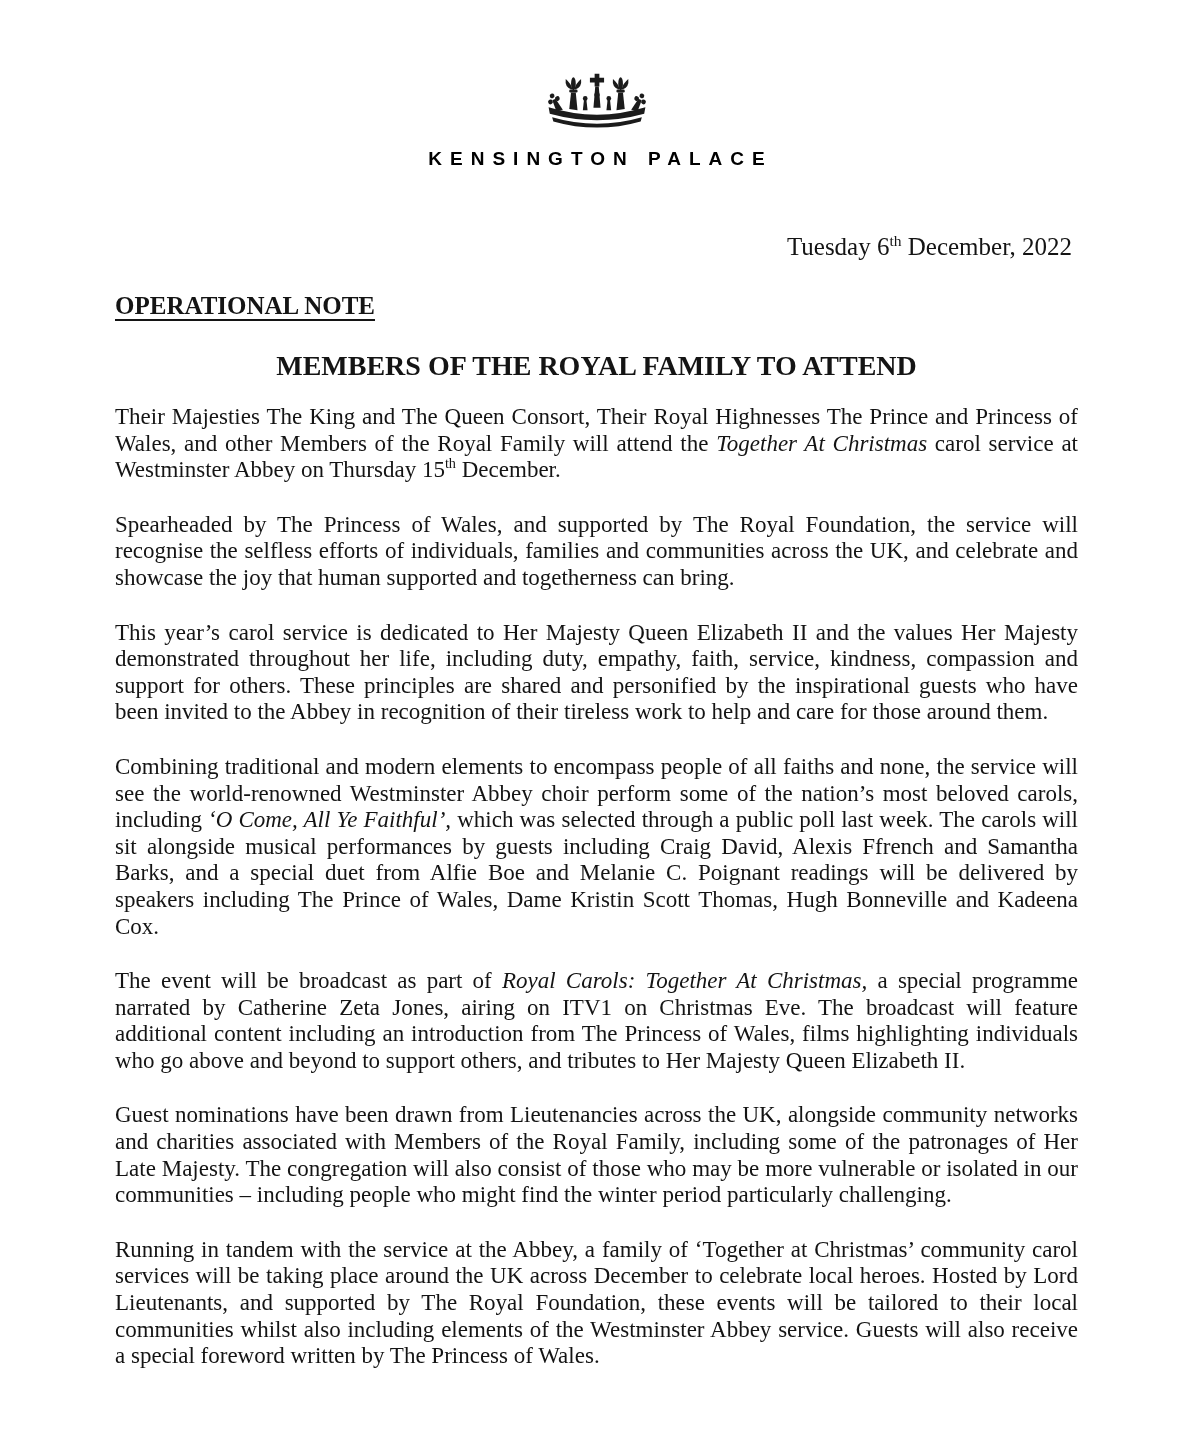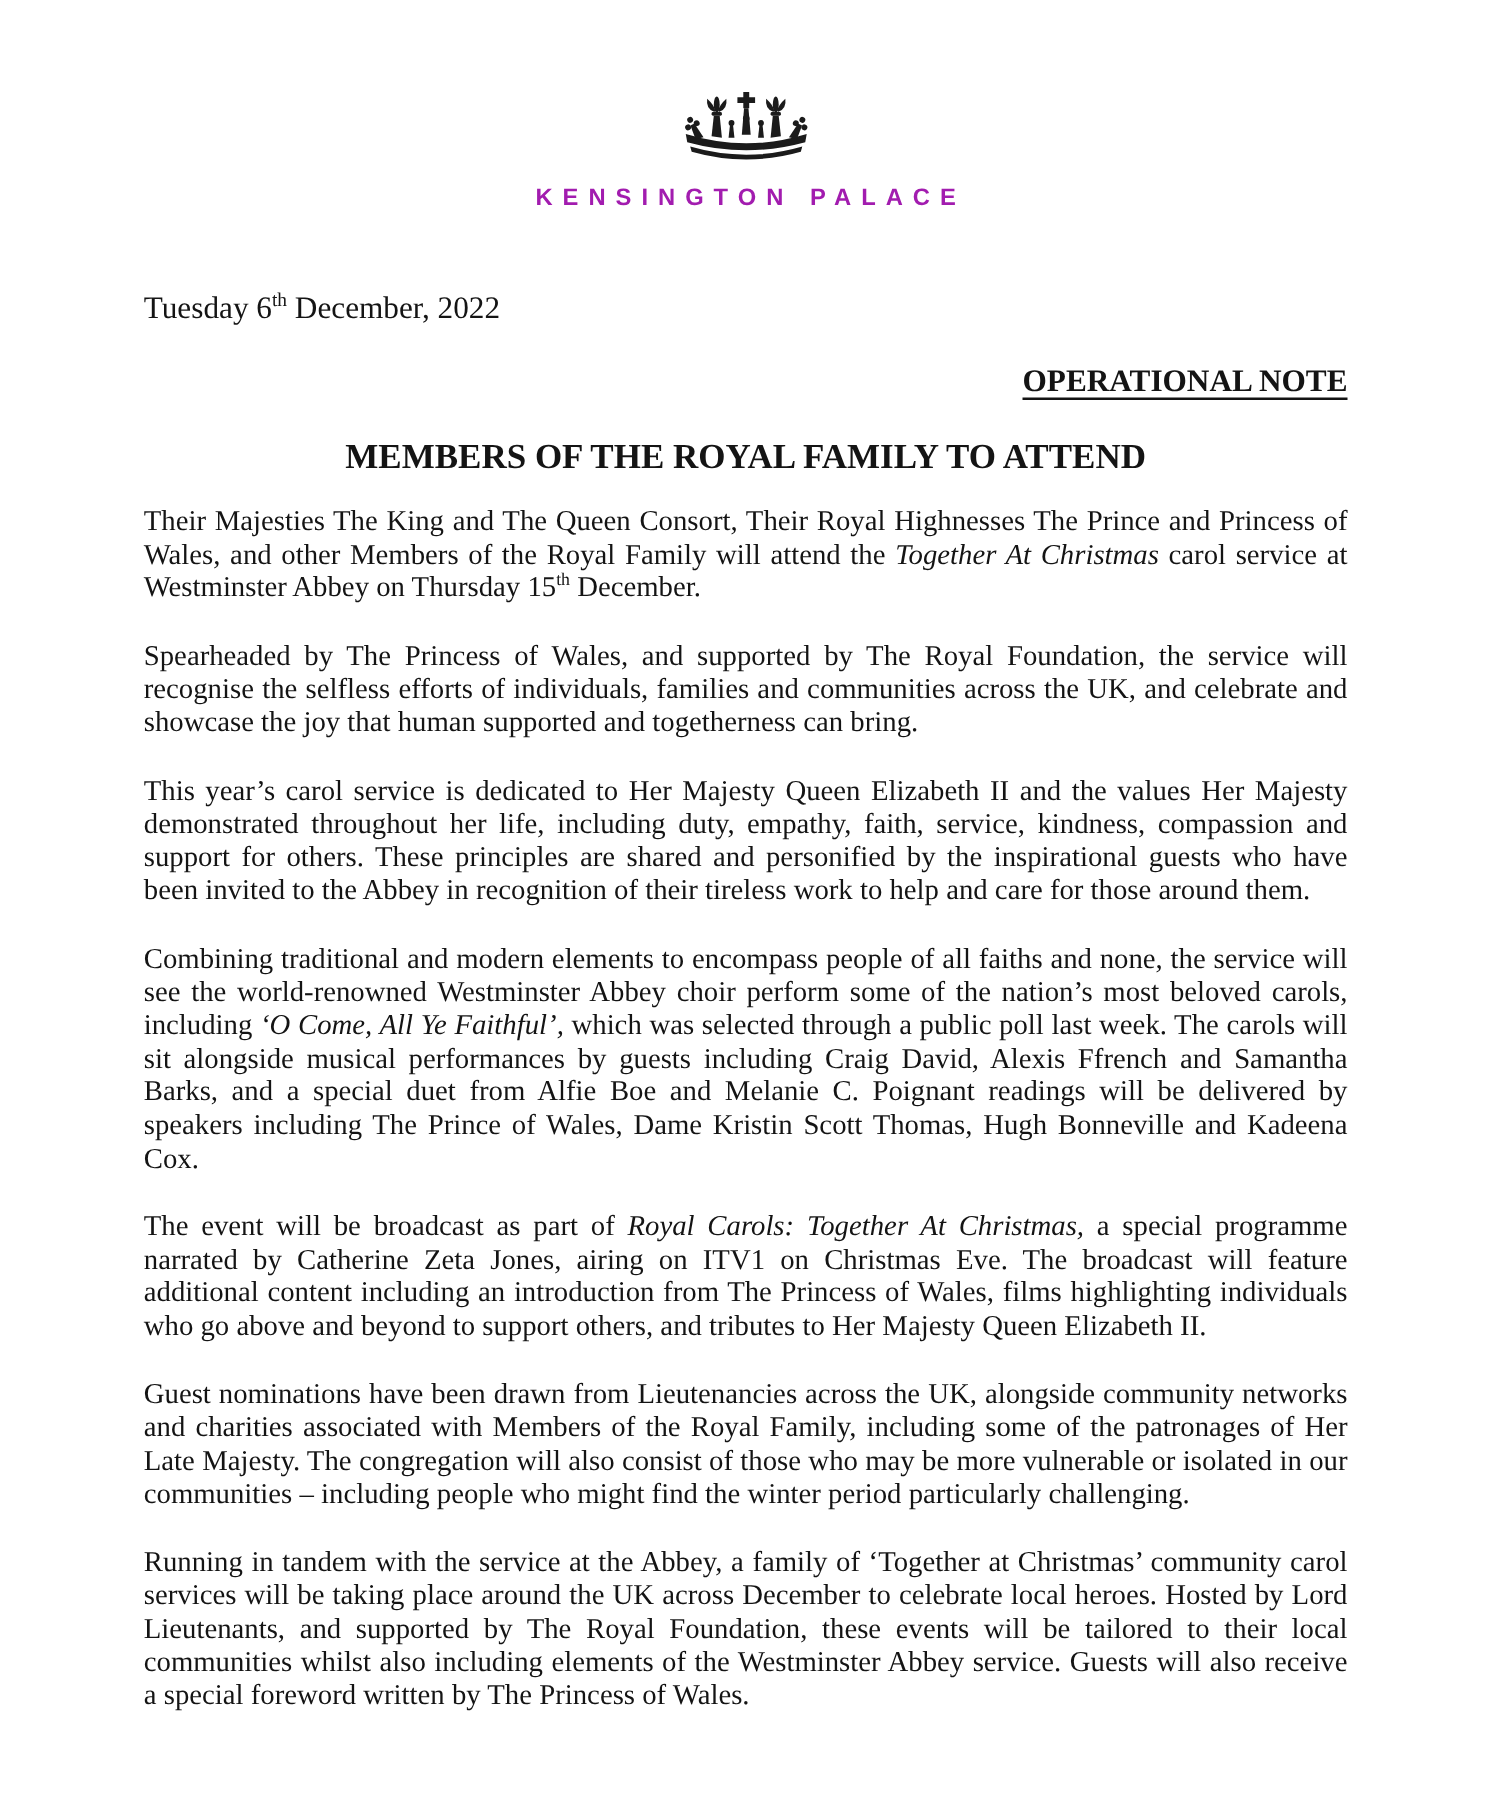--- a/index.html
+++ b/index.html
@@ -19,31 +19,31 @@
   }
   .header { text-align: center; }
   .crown { display: block; margin: 0 auto; }
   .wordmark {
     font-family: "Liberation Sans", sans-serif;
     font-size: 19px;
     font-weight: 700;
     letter-spacing: 8px;
     margin-left: 8px; 
     margin-top: 20px;
-    color: #a21caf;
+    color: #000000;
   }
   .date-line {
-    text-align: left;
+    text-align: right;
     font-size: 25px;
     line-height: 29px;
     margin-top: 62px;
     padding-right: 6px;
   }
   .note-heading {
-    text-align: right;
+    text-align: left;
     font-size: 25px;
     line-height: 29px;
     font-weight: bold;
     margin-top: 30px;
   }
   .note-heading .u {
     text-decoration: underline;
     text-decoration-thickness: 2px;
     text-underline-offset: 5px;
   }

